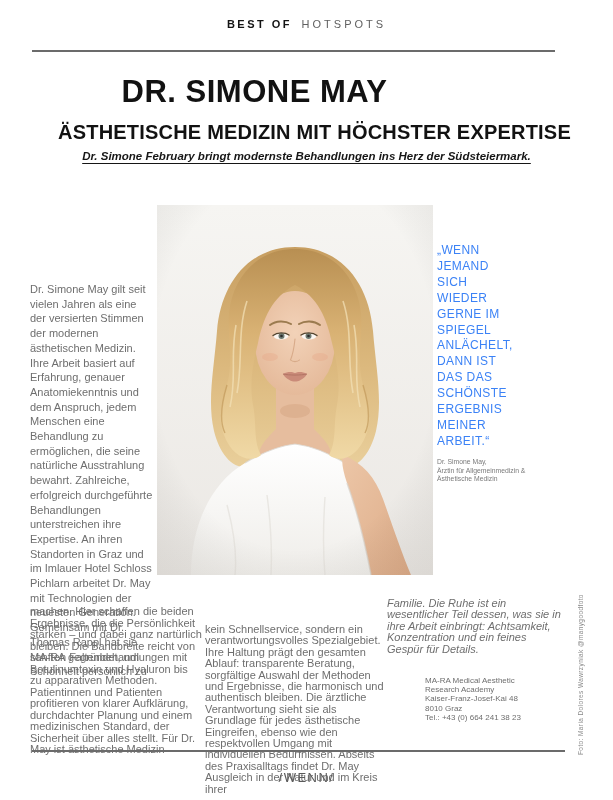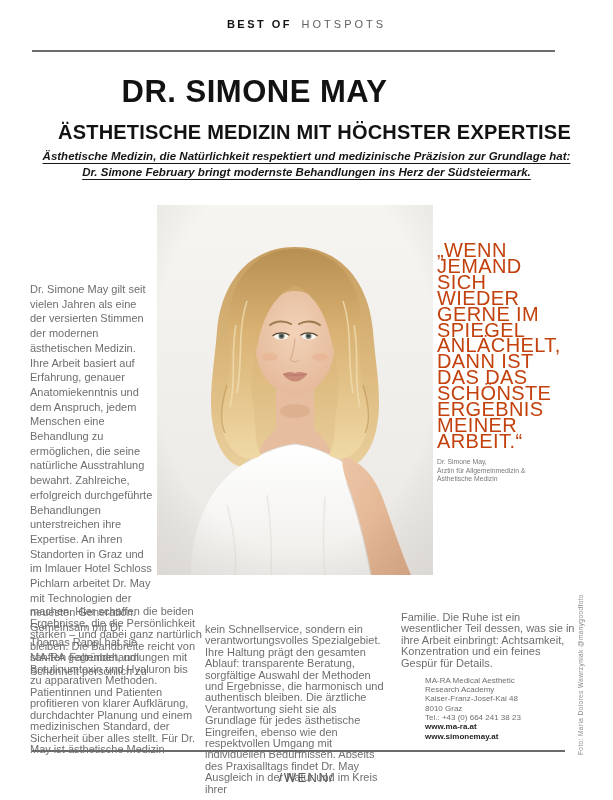--- a/index.html
+++ b/index.html
@@ -28,21 +28,21 @@
   .standfirst div{text-decoration:underline;text-underline-offset:3px;text-decoration-thickness:1px;}
 
   
   .bodycopy{font-size:11px;color:#6e6e6e;font-weight:400;}
   .col1{top:282px;left:30px;width:124px;line-height:14.7px;}
   .colA{top:606px;left:30px;width:172px;line-height:11.5px;}
   .colB{top:624px;left:205px;width:180px;line-height:11.4px;}
   .colC{top:598px;left:387px;width:178px;line-height:11.4px;}
 
   
-  .quote{top:243px;left:437px;width:140px;font-size:20px;line-height:15.9px;color:#c2410c;
+  .quote{top:243px;left:437px;width:140px;font-size:12px;line-height:15.9px;color:#3b82f6;
          letter-spacing:0.4px;white-space:pre-line;font-weight:400;}
   .quote-attr{top:458px;left:437px;width:140px;font-size:6.8px;line-height:8.6px;color:#7a7a7a;
          white-space:pre-line;}
 
   
   .contact{top:676px;left:425px;width:150px;font-size:8px;line-height:9.2px;color:#6e6e6e;
          white-space:pre-line;}
   .contact-links{top:722px;left:425px;width:150px;font-size:8px;line-height:9.6px;font-weight:700;
          color:#1f1f1f;}
 
@@ -66,21 +66,20 @@
     <span class="k-bold">BEST OF</span>
     <span class="k-light">HOTSPOTS</span>
   </div>
 
   <div class="abs rule rule-top"></div>
 
   <h1 class="abs title" style="margin:0;">DR. SIMONE MAY</h1>
   <h2 class="abs subtitle" style="margin:8px;">ÄSTHETISCHE MEDIZIN MIT HÖCHSTER EXPERTISE</h2>
 
   <div class="abs standfirst">
-    <div>Ästhetische Medizin, die Natürlichkeit respektiert und medizinische Präzision zur Grundlage hat:</div>
     <div>Dr. Simone February bringt modernste Behandlungen ins Herz der Südsteiermark.</div>
   </div>
 
   <svg class="abs photo" viewBox="0 0 276 370" xmlns="http://www.w3.org/2000/svg" role="img">
     <defs>
       <linearGradient id="bgG" x1="0" y1="0" x2="0" y2="1">
         <stop offset="0" stop-color="#f6f5f2"></stop>
           <stop offset="1" stop-color="#ebe8e4"></stop>
       </linearGradient>
       <linearGradient id="hairG" x1="0" y1="0" x2="0" y2="1">
@@ -151,21 +150,21 @@
         <path d="M126 169 C131 166 135.5 166.8 138 168 C140.5 166.8 145 166 150 169 C147 174.5 141 176.6 138 176.6 C135 176.6 129 174.5 126 169 Z" fill="#ca8b79"></path>
         <path d="M126 169 C132 170.4 144 170.4 150 169" stroke="#a96b5c" stroke-width="0.9" fill="none" opacity="0.8"></path>
       </g>
     </g>
     <rect width="276" height="370" fill="url(#vig)"></rect>
   </svg>
 
   <p class="abs bodycopy col1" style="margin:0;">Dr. Simone May gilt seit vielen Jahren als eine der versierten Stimmen der modernen ästhetischen Medizin. Ihre Arbeit basiert auf Erfahrung, genauer Anatomiekenntnis und dem Anspruch, jedem Menschen eine Behandlung zu ermöglichen, die seine natürliche Ausstrahlung bewahrt. Zahlreiche, erfolgreich durchgeführte Behandlungen unterstreichen ihre Expertise. An ihren Standorten in Graz und im Imlauer Hotel Schloss Pichlarn arbeitet Dr. May mit Technologien der neuesten Generation. Gemeinsam mit Dr. Thomas Rappl hat sie MA-RA gegründet, um Schönheit persönlich zu</p>
   <p class="abs bodycopy colA" style="margin:0;">machen. Hier schaffen die beiden Ergebnisse, die die Persönlichkeit stärken – und dabei ganz nartürlich bleiben. Die Bandbreite reicht von sanften Faltenbehandlungen mit Botulinumtoxin und Hyaluron bis zu apparativen Methoden. Patientinnen und Patienten profitieren von klarer Aufklärung, durchdachter Planung und einem medizinischen Standard, der Sicherheit über alles stellt. Für Dr. May ist ästhetische Medizin</p>
   <p class="abs bodycopy colB" style="margin:0;">kein Schnellservice, sondern ein verantwortungsvolles Spezialgebiet. Ihre Haltung prägt den gesamten Ablauf: transparente Beratung, sorgfältige Auswahl der Methoden und Ergebnisse, die harmonisch und authentisch bleiben. Die ärztliche Verantwortung sieht sie als Grundlage für jedes ästhetische Eingreifen, ebenso wie den respektvollen Umgang mit individuellen Bedürfnissen. Abseits des Praxisalltags findet Dr. May Ausgleich in der Natur und im Kreis ihrer</p>
-  <p class="abs bodycopy colC" style="margin:14px;">Familie. Die Ruhe ist ein wesentlicher Teil dessen, was sie in ihre Arbeit einbringt: Achtsamkeit, Konzentration und ein feines Gespür für Details.</p>
+  <p class="abs bodycopy colC" style="margin:0;font-style:italic;">Familie. Die Ruhe ist ein wesentlicher Teil dessen, was sie in ihre Arbeit einbringt: Achtsamkeit, Konzentration und ein feines Gespür für Details.</p>
 
   <div class="abs quote">„WENN
 JEMAND
 SICH
 WIEDER
 GERNE IM
 SPIEGEL
 ANLÄCHELT,
 DANN IST
 DAS DAS
@@ -175,24 +174,20 @@
 ARBEIT.“</div>
   <div class="abs quote-attr">Dr. Simone May,
 Ärztin für Allgemeinmedizin &amp;
 Ästhetische Medizin</div>
 
   <div class="abs contact">MA-RA Medical Aesthetic
 Research Academy
 Kaiser-Franz-Josef-Kai 48
 8010 Graz
 Tel.: +43 (0) 664 241 38 23</div>
-  <div class="abs contact-links">
-    <div>www.ma-ra.at</div>
-    <div>www.simonemay.at</div>
-  </div>
 
   <div class="abs rule rule-bottom"></div>
 
   <div class="abs footer">/WENN/</div>
 
   <div class="abs photo-credit">Foto: Maria Dolores Wawrzyniak @manygoodfoto</div>
 
 </div>
 
 </body></html>

